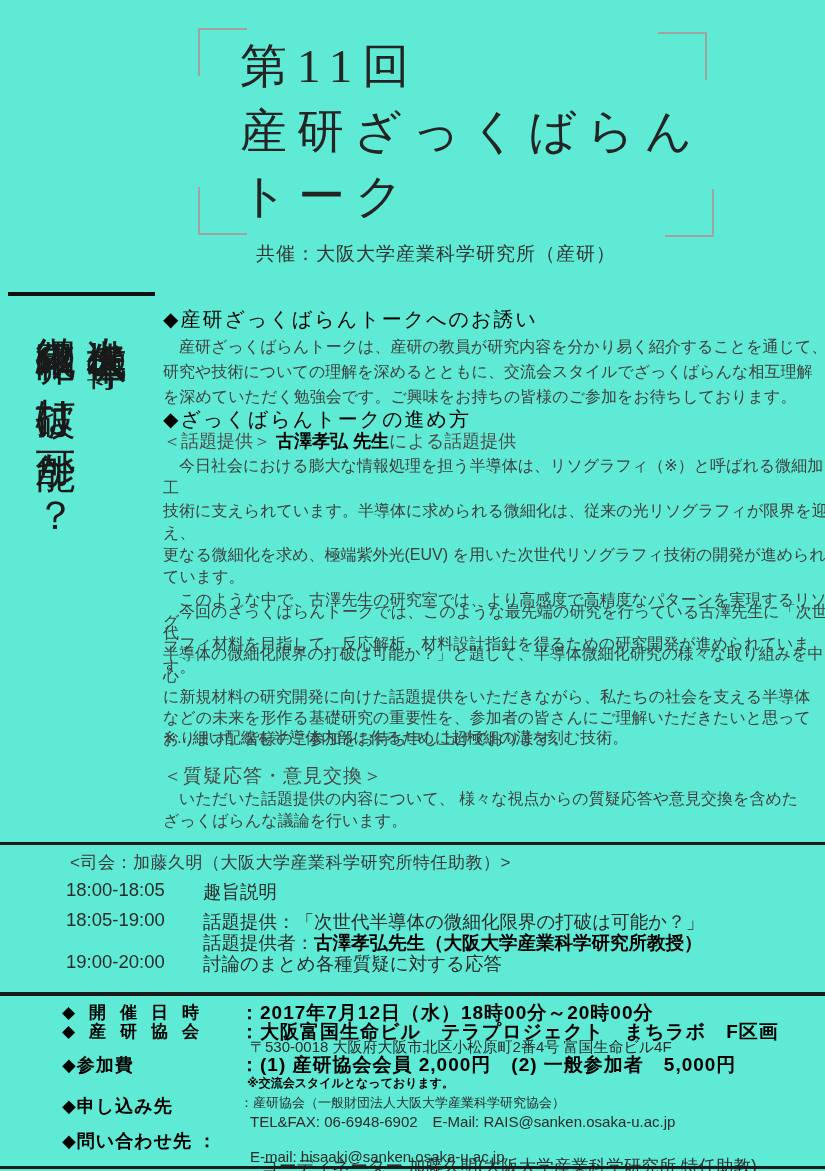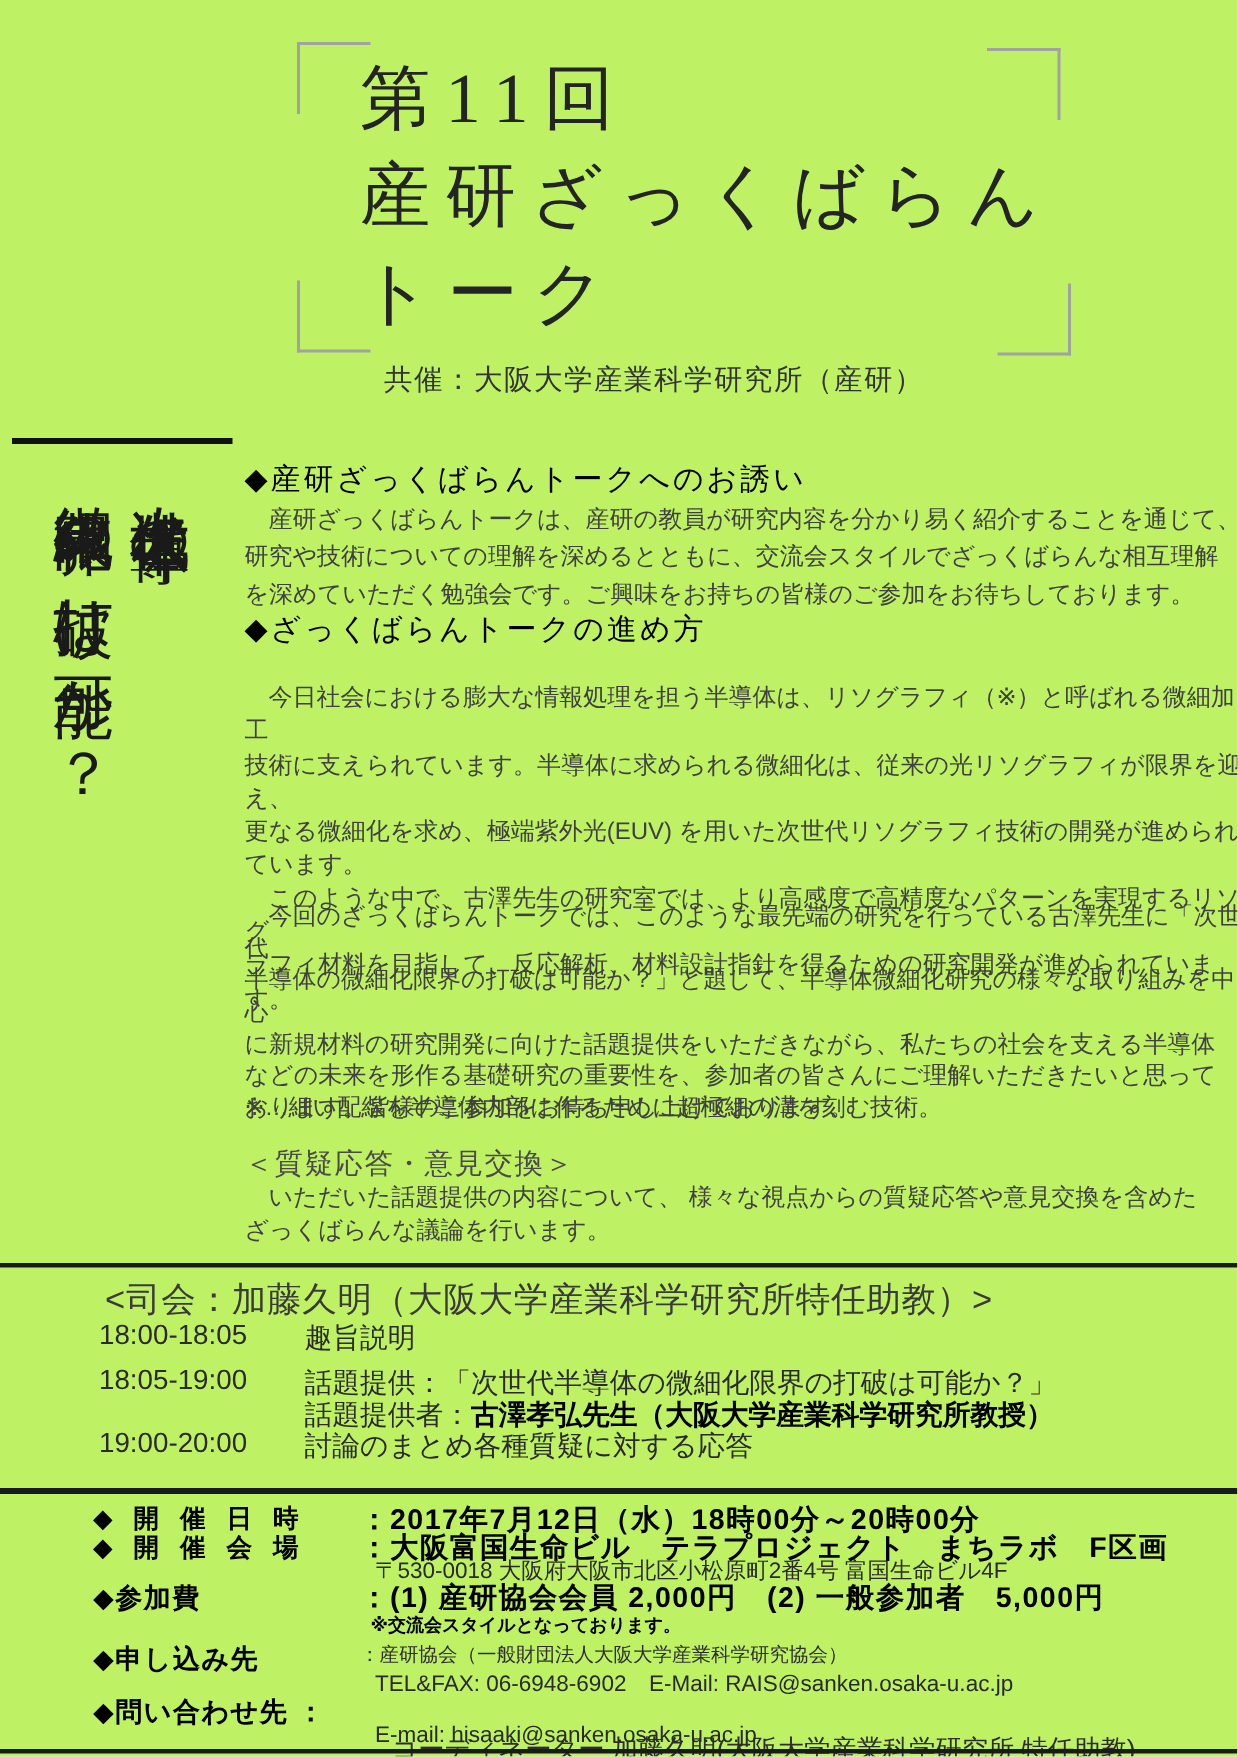--- a/index.html
+++ b/index.html
@@ -1,17 +1,17 @@
 <!DOCTYPE html>
 <html><head>
 <meta charset="utf-8">
 <style>
   html,body{margin:0;padding:0;background:#e8e8e8;}
   .page{
-    position:relative;width:825px;height:1171px;background:#bef264;
+    position:relative;width:825px;height:1171px;background:#5eead4;
     overflow:hidden;margin:0 auto;
     font-family:"Liberation Sans","DejaVu Sans",sans-serif;
     color:#222;
   }
   .abs{position:absolute;}
   .pre{white-space:pre-line;}
   .serif{font-family:"Liberation Serif","DejaVu Serif",serif;}
 
   
   .frame{left:198px;top:28px;width:509px;height:207px;}
@@ -45,21 +45,21 @@
   .topic-line b{color:#000;}
   .qa-h{left:163px;top:763px;font-size:19px;color:#4a4a4a;letter-spacing:1px;}
 
   
   .hr{left:0;width:825px;background:#1a1a1a;}
   .hr1{top:842px;height:3px;}
   .hr2{top:992px;height:4px;}
   .hr3{top:1166px;height:3px;}
 
   
-  .moderator{left:70px;top:851px;font-size:23px;color:#3a3a3a;letter-spacing:0.5px;}
+  .moderator{left:70px;top:851px;font-size:17px;color:#3a3a3a;letter-spacing:0.5px;}
   .sch-time{left:66px;font-size:18.5px;color:#2b2b2b;}
   .sch-desc{left:203px;font-size:18.5px;color:#2b2b2b;}
   .speaker-line{left:203px;top:930px;font-size:18.5px;color:#2b2b2b;}
   .speaker-line b{color:#000;}
 
   
   .d-label{left:62px;font-size:17px;font-weight:bold;color:#000;}
   .ls-wide{letter-spacing:14px;}
   .ls-sm{letter-spacing:1px;}
   .d-value{left:240px;font-size:19px;font-weight:bold;color:#000;letter-spacing:1px;}
@@ -91,20 +91,23 @@
   <div class="abs vbar-top"></div>
   <div class="abs serif pre vtext">次世代半導体の
 微細化限界の打破は可能か？</div>
 
   <div class="abs sec-h" style="top:306px;">◆産研ざっくばらんトークへのお誘い</div>
   <div class="abs body-p pre lh25" style="top:334px;">　産研ざっくばらんトークは、産研の教員が研究内容を分かり易く紹介することを通じて、
 研究や技術についての理解を深めるとともに、交流会スタイルでざっくばらんな相互理解
 を深めていただく勉強会です。ご興味をお持ちの皆様のご参加をお待ちしております。</div>
 
   <div class="abs sec-h" style="top:406px;">◆ざっくばらんトークの進め方</div>
+  <div class="abs topic-line">
+    <span>＜話題提供＞ </span><b>古澤孝弘 先生</b><span>による話題提供</span>
+  </div>
   <div class="abs body-p pre lh22" style="top:455px;">　今日社会における膨大な情報処理を担う半導体は、リソグラフィ（※）と呼ばれる微細加工
 技術に支えられています。半導体に求められる微細化は、従来の光リソグラフィが限界を迎え、
 更なる微細化を求め、極端紫外光(EUV) を用いた次世代リソグラフィ技術の開発が進められ
 ています。
 　このような中で、古澤先生の研究室では、より高感度で高精度なパターンを実現するリソグ
 ラフィ材料を目指して、反応解析、材料設計指針を得るための研究開発が進められています。</div>
   <div class="abs body-p pre lh21" style="top:601px;">　今回のざっくばらんトークでは、このような最先端の研究を行っている古澤先生に「次世代
 半導体の微細化限界の打破は可能か？」と題して、半導体微細化研究の様々な取り組みを中心
 に新規材料の研究開発に向けた話題提供をいただきながら、私たちの社会を支える半導体
 などの未来を形作る基礎研究の重要性を、参加者の皆さんにご理解いただきたいと思って
@@ -129,21 +132,21 @@
   </div>
 
   <div class="abs sch-time" style="top:951px;">19:00-20:00</div>
   <div class="abs sch-desc" style="top:951px;">討論のまとめ各種質疑に対する応答</div>
 
   <div class="abs hr hr2"></div>
 
   <div class="abs d-label ls-wide" style="top:1001px;">◆開催日時</div>
   <div class="abs d-value" style="top:1000px;">：2017年7月12日（水）18時00分～20時00分</div>
 
-  <div class="abs d-label ls-wide" style="top:1020px;">◆開催会場</div>
+  <div class="abs d-label ls-wide" style="top:1020px;">◆産研協会</div>
   <div class="abs d-value" style="top:1019px;">：大阪富国生命ビル　テラプロジェクト　まちラボ　F区画</div>
   <div class="abs d-sub" style="top:1038px;">〒530-0018 大阪府大阪市北区小松原町2番4号 富国生命ビル4F</div>
 
   <div class="abs d-label ls-sm" style="top:1053px;font-size:18px;">◆参加費</div>
   <div class="abs d-value" style="top:1052px;">：(1) 産研協会会員 2,000円　(2) 一般参加者　5,000円</div>
   <div class="abs d-note" style="top:1075px;">※交流会スタイルとなっております。</div>
 
   <div class="abs d-label ls-sm" style="top:1094px;font-size:18px;">◆申し込み先</div>
   <div class="abs d-value-reg" style="top:1094px;">：産研協会（一般財団法人大阪大学産業科学研究協会）</div>
   <div class="abs d-sub" style="top:1113px;">TEL&amp;FAX: 06-6948-6902　E-Mail: RAIS@sanken.osaka-u.ac.jp</div>

